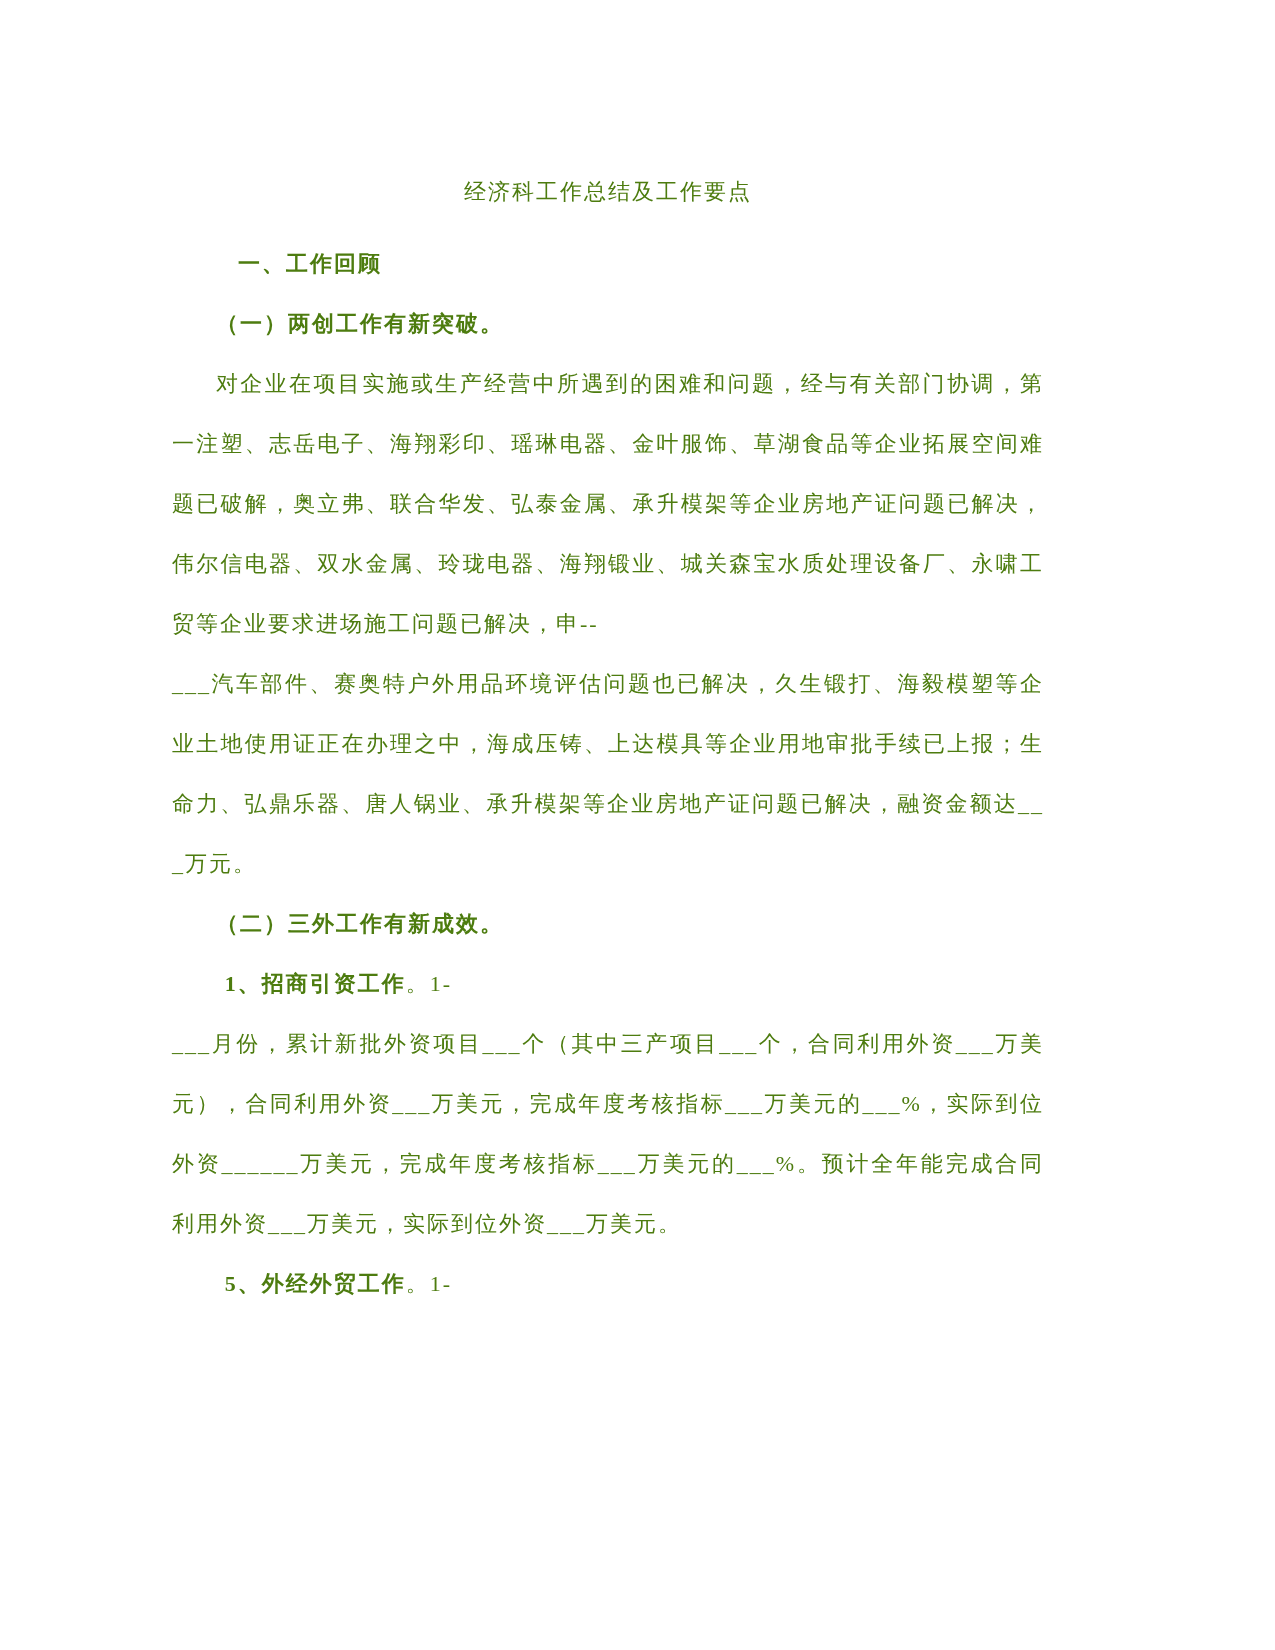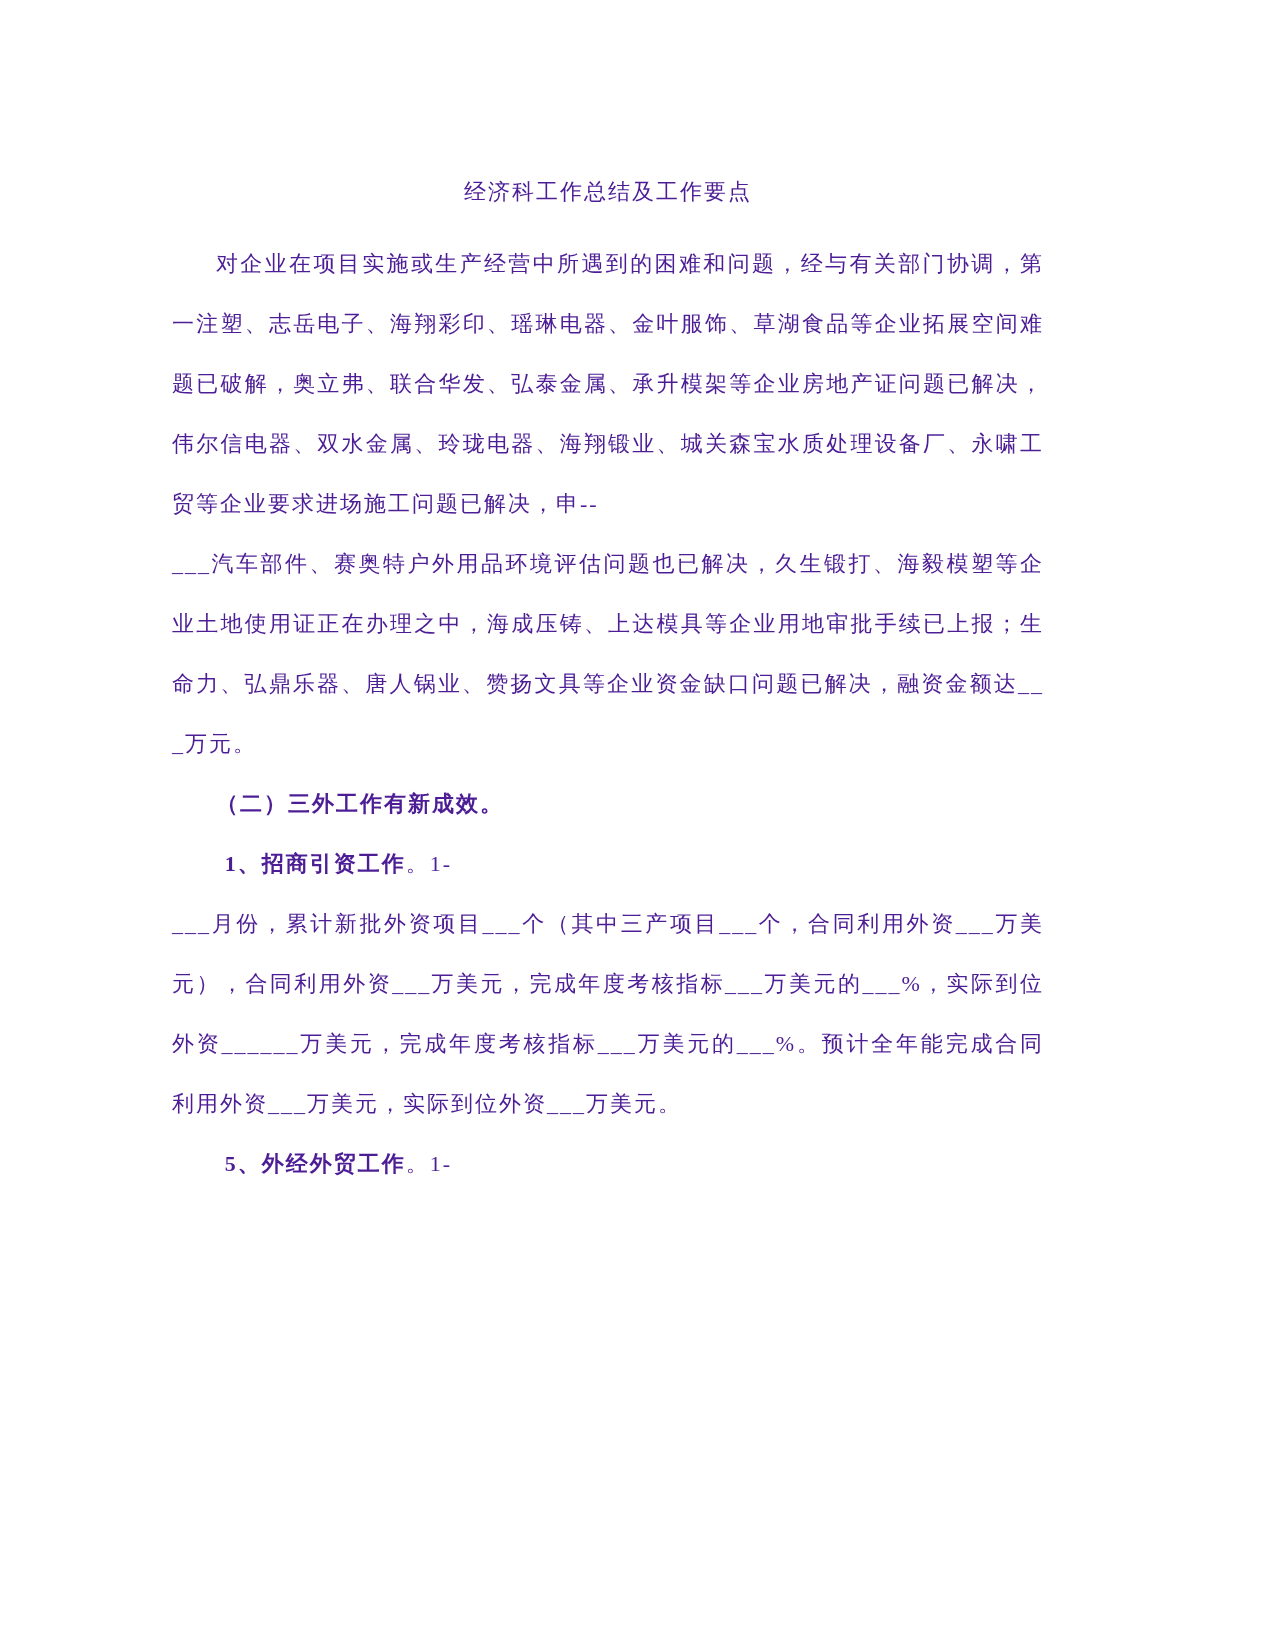--- a/index.html
+++ b/index.html
@@ -5,21 +5,21 @@
   html, body {
     margin: 0;
     padding: 0;
     background: #ffffff;
   }
   .page {
     position: relative;
     width: 1275px;
     height: 1650px;
     background: #ffffff;
-    color: #4c1d95;
+    color: #4d7c0f;
     font-family: "Liberation Serif", "DejaVu Serif", serif;
     overflow: hidden;
   }
   .content {
     position: absolute;
     left: 172px;
     top: 162px;
     width: 872px;
   }
   .content p {
@@ -42,25 +42,27 @@
   .indent-h { text-indent: 2.4em; }
 </style>
 </head>
 <body>
 
 <div class="page">
   <div class="content">
 
     <p class="doc-title">经济科工作总结及工作要点</p>
 
+    <p class="indent-3"><span class="b">一、工作回顾</span></p>
 
+    <p class="indent-2"><span class="b">（一）两创工作有新突破。</span></p>
 
     <p class="indent-2">对企业在项目实施或生产经营中所遇到的困难和问题，经与有关部门协调，第一注塑、志岳电子、海翔彩印、瑶琳电器、金叶服饰、草湖食品等企业拓展空间难题已破解，奥立弗、联合华发、弘泰金属、承升模架等企业房地产证问题已解决，伟尔信电器、双水金属、玲珑电器、海翔锻业、城关森宝水质处理设备厂、永啸工贸等企业要求进场施工问题已解决，申--</p>
 
-    <p>___汽车部件、赛奥特户外用品环境评估问题也已解决，久生锻打、海毅模塑等企业土地使用证正在办理之中，海成压铸、上达模具等企业用地审批手续已上报；生命力、弘鼎乐器、唐人锅业、赞扬文具等企业资金缺口问题已解决，融资金额达___万元。</p>
+    <p>___汽车部件、赛奥特户外用品环境评估问题也已解决，久生锻打、海毅模塑等企业土地使用证正在办理之中，海成压铸、上达模具等企业用地审批手续已上报；生命力、弘鼎乐器、唐人锅业、承升模架等企业房地产证问题已解决，融资金额达___万元。</p>
 
     <p class="indent-2"><span class="b">（二）三外工作有新成效。</span></p>
 
     <p class="indent-h"><span class="b">1、招商引资工作</span><span>。1-</span></p>
 
     <p>___月份，累计新批外资项目___个（其中三产项目___个，合同利用外资___万美元），合同利用外资___万美元，完成年度考核指标___万美元的___%，实际到位外资______万美元，完成年度考核指标___万美元的___%。预计全年能完成合同利用外资___万美元，实际到位外资___万美元。</p>
 
     <p class="indent-h"><span class="b">5、外经外贸工作</span><span>。1-</span></p>
 
 

